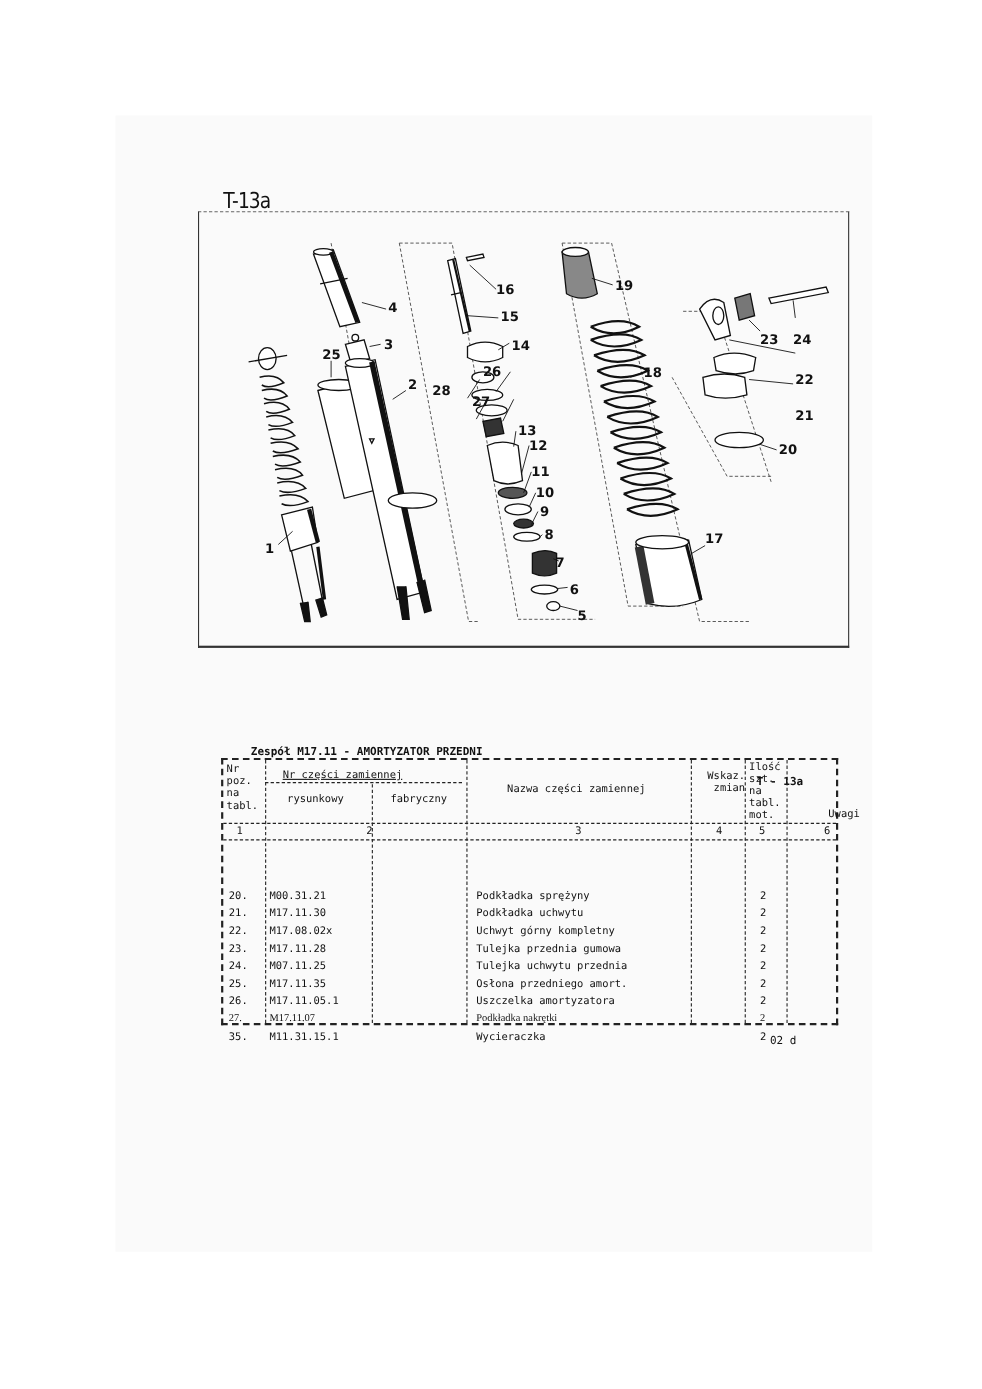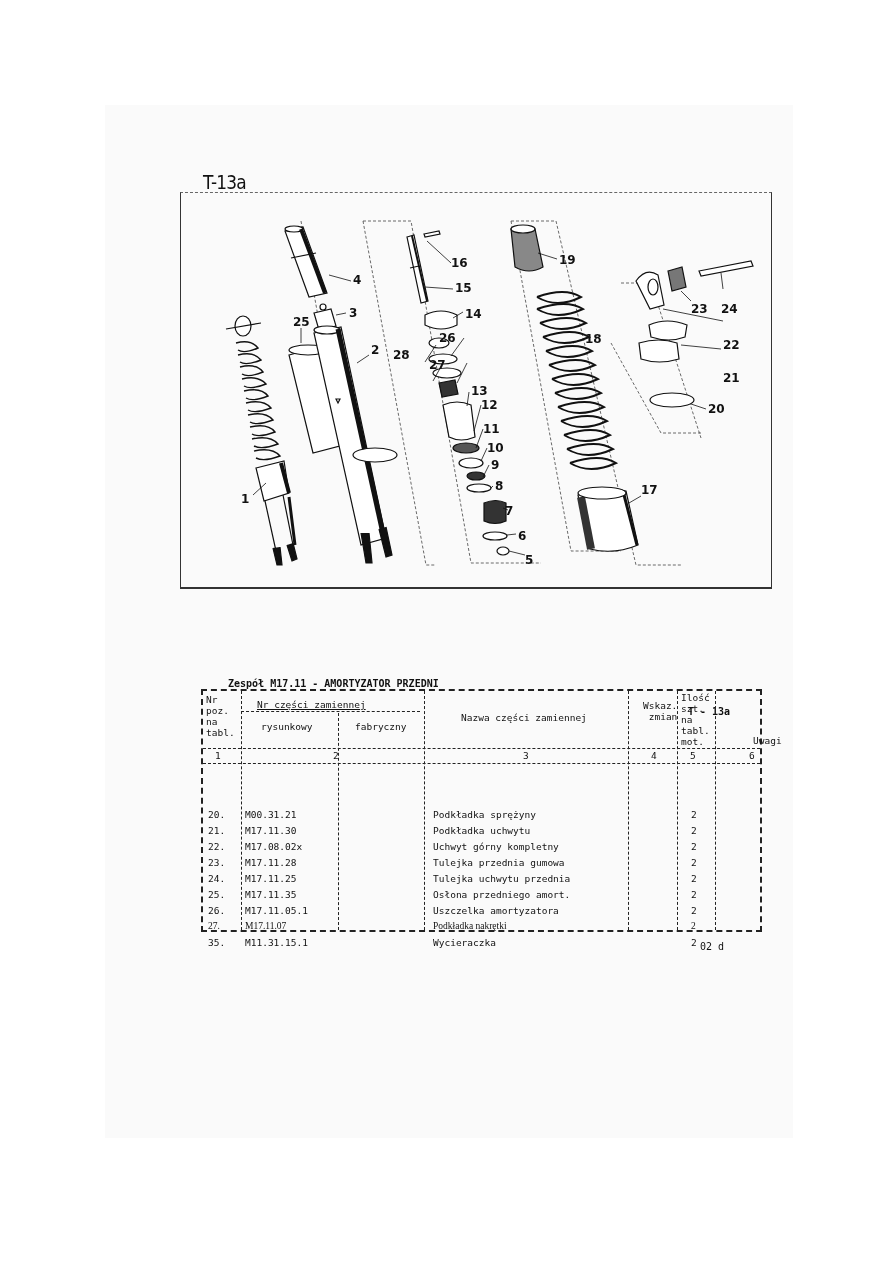--- a/index.html
+++ b/index.html
@@ -288,21 +288,21 @@
     <span style="left:488px">2</span>
   </div>
   <div class="row" style="top:129px;">
     <span style="left:5px">23.</span>
     <span style="left:42px">M17.11.28</span>
     <span style="left:230px">Tulejka przednia gumowa</span>
     <span style="left:488px">2</span>
   </div>
   <div class="row" style="top:145px;">
     <span style="left:5px">24.</span>
-    <span style="left:42px">M17.11.25</span>
+    <span style="left:42px">M07.11.25</span>
     <span style="left:230px">Tulejka uchwytu przednia</span>
     <span style="left:488px">2</span>
   </div>
   <div class="row" style="top:161px;">
     <span style="left:5px">25.</span>
     <span style="left:42px">M17.11.35</span>
     <span style="left:230px">Osłona przedniego amort.</span>
     <span style="left:488px">2</span>
   </div>
   <div class="row" style="top:177px;">

